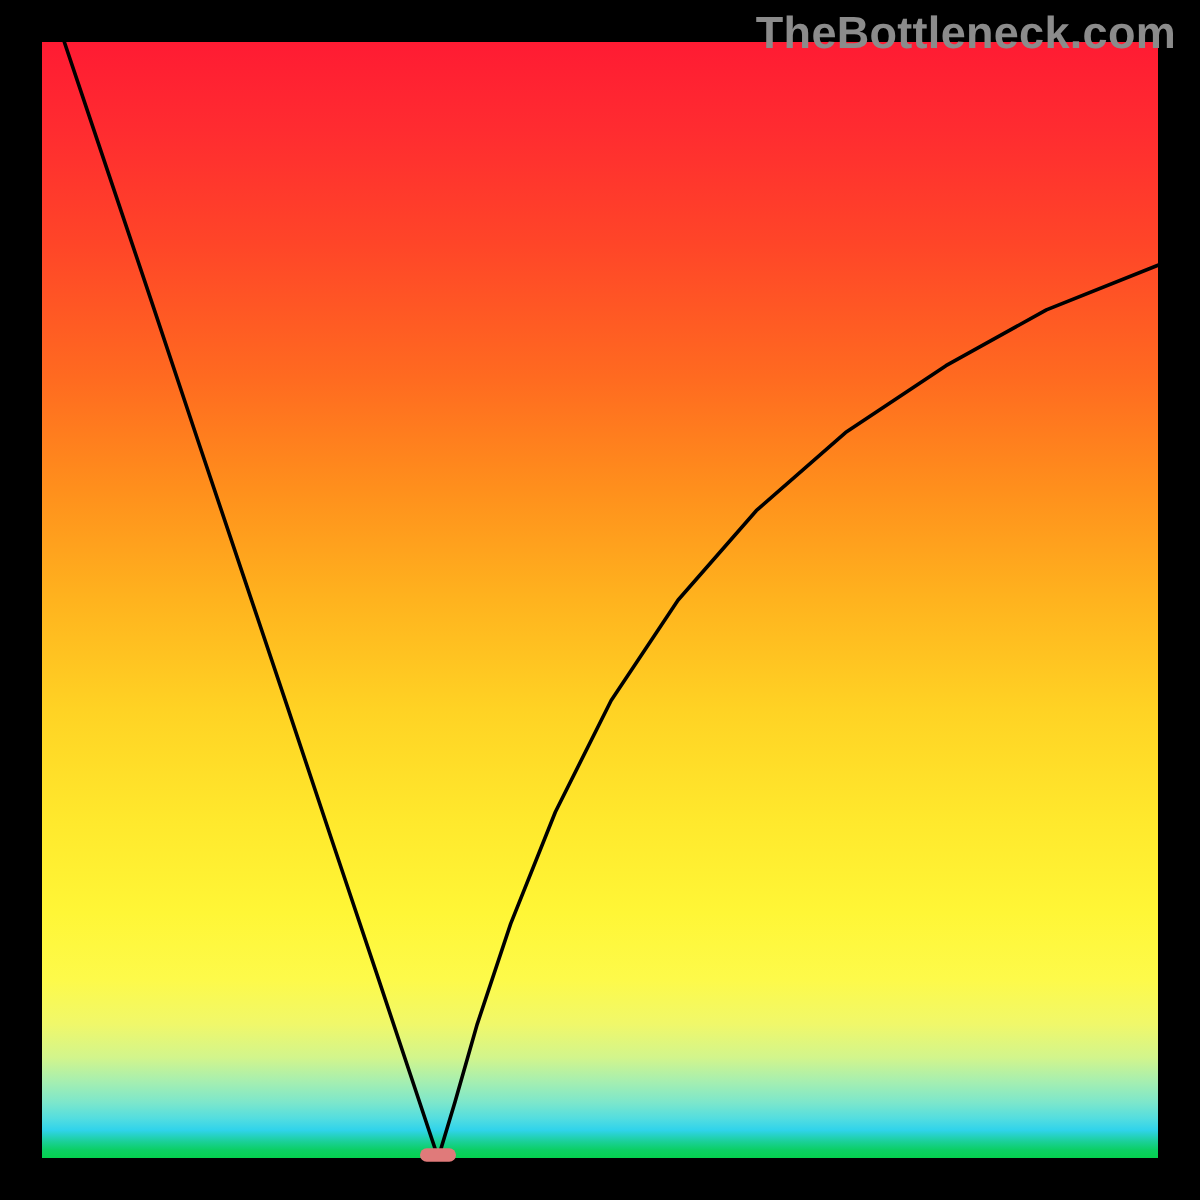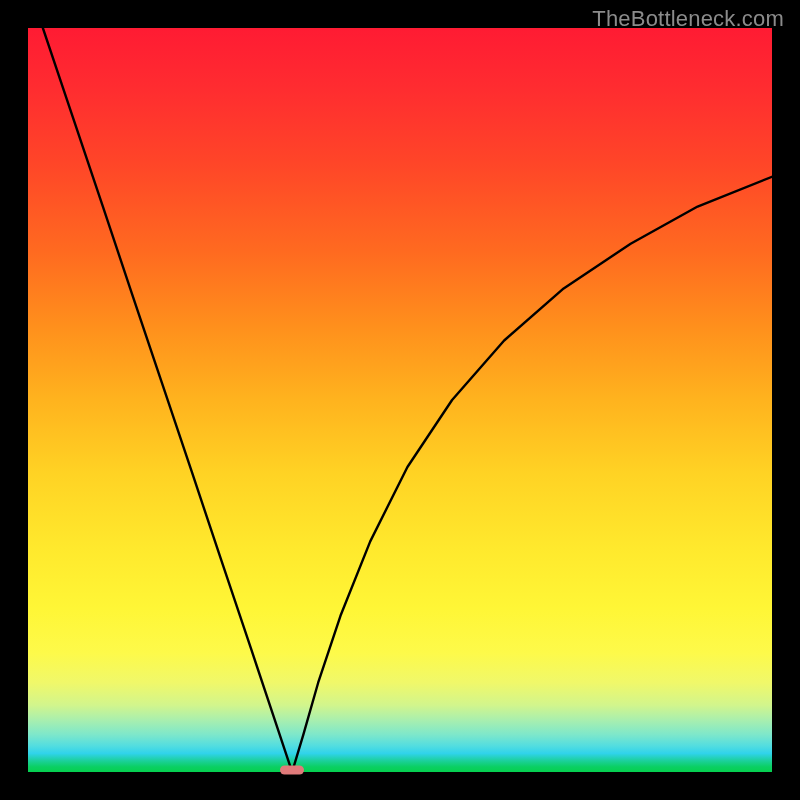--- a/index.html
+++ b/index.html
@@ -54,23 +54,23 @@
     height: 9px;
     border-radius: 5px;
     background: #e07a7a;
     transform: translate(-50%, -50%);
   }
   .watermark {
     position: absolute;
     top: 6px;
     right: 16px;
     color: #8b8b8b;
-    font-size: 22px;
+    font-size: 30px;
     letter-spacing: 0.2px;
-    font-weight: 400;
+    font-weight: 700;
   }
 </style>
 </head>
 <body>
 
 <div class="plot-wrap">
   <div class="gradient"></div>
   <svg class="curve" viewBox="0 0 744 744" preserveAspectRatio="none">
     <path id="curve-path" fill="none" stroke="#000" stroke-width="2.4" stroke-linecap="round" stroke-linejoin="round" d="M14.88 0.00 L44.64 88.54 L74.40 177.07 L104.16 266.35 L133.92 354.89 L163.68 443.42 L193.44 532.70 L223.20 621.24 L245.52 688.20 L260.40 732.84 L264.12 744.00 M264.12 744.00 L275.28 706.80 L290.16 654.72 L312.48 587.76 L342.24 513.36 L379.44 438.96 L424.08 372.00 L476.16 312.48 L535.68 260.40 L602.64 215.76 L669.60 178.56 L744.00 148.80"></path>
   </svg>

